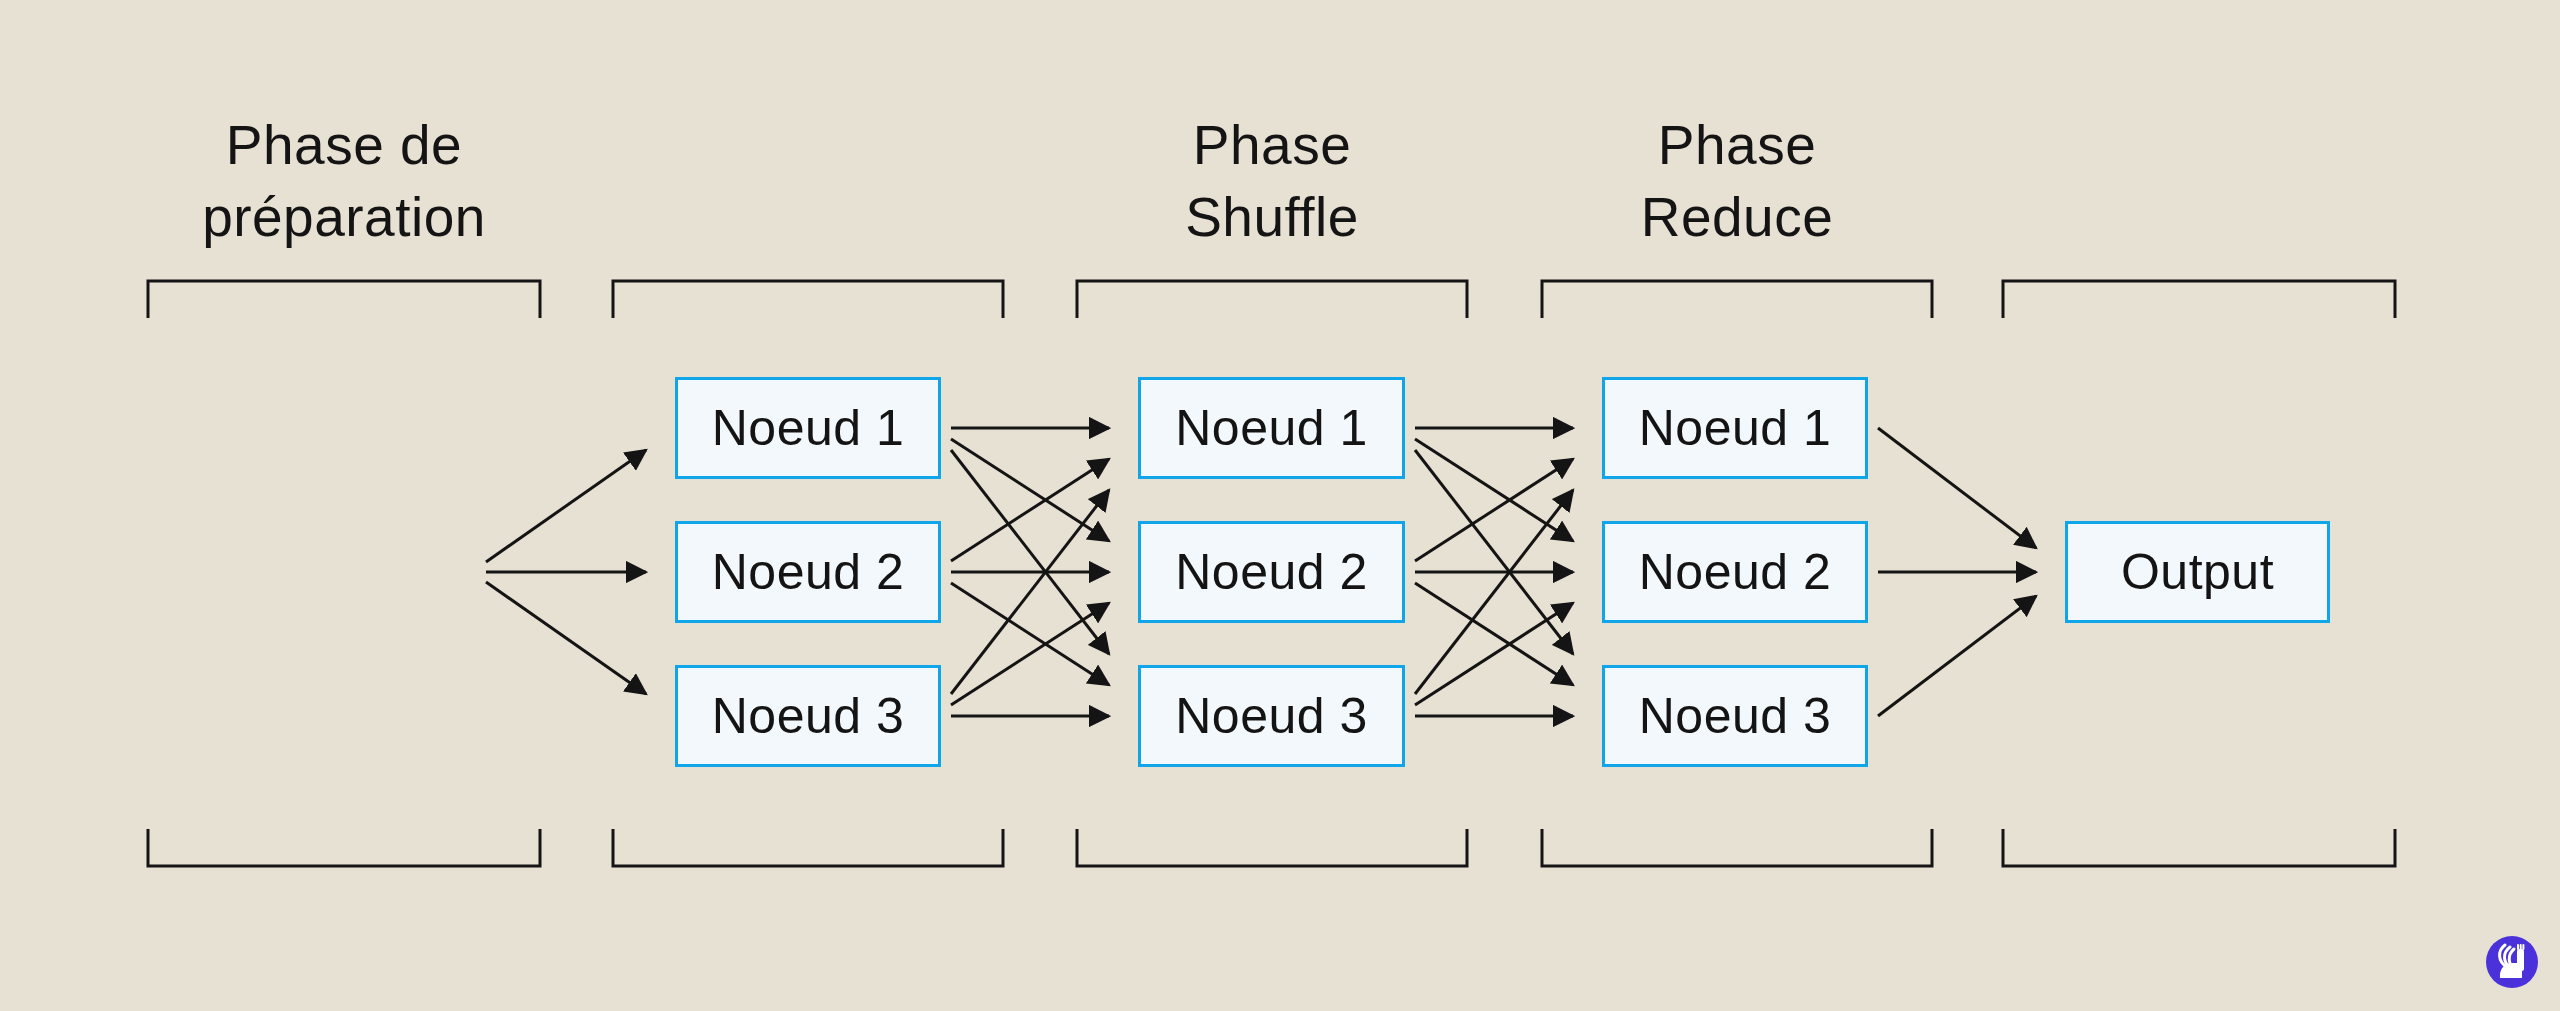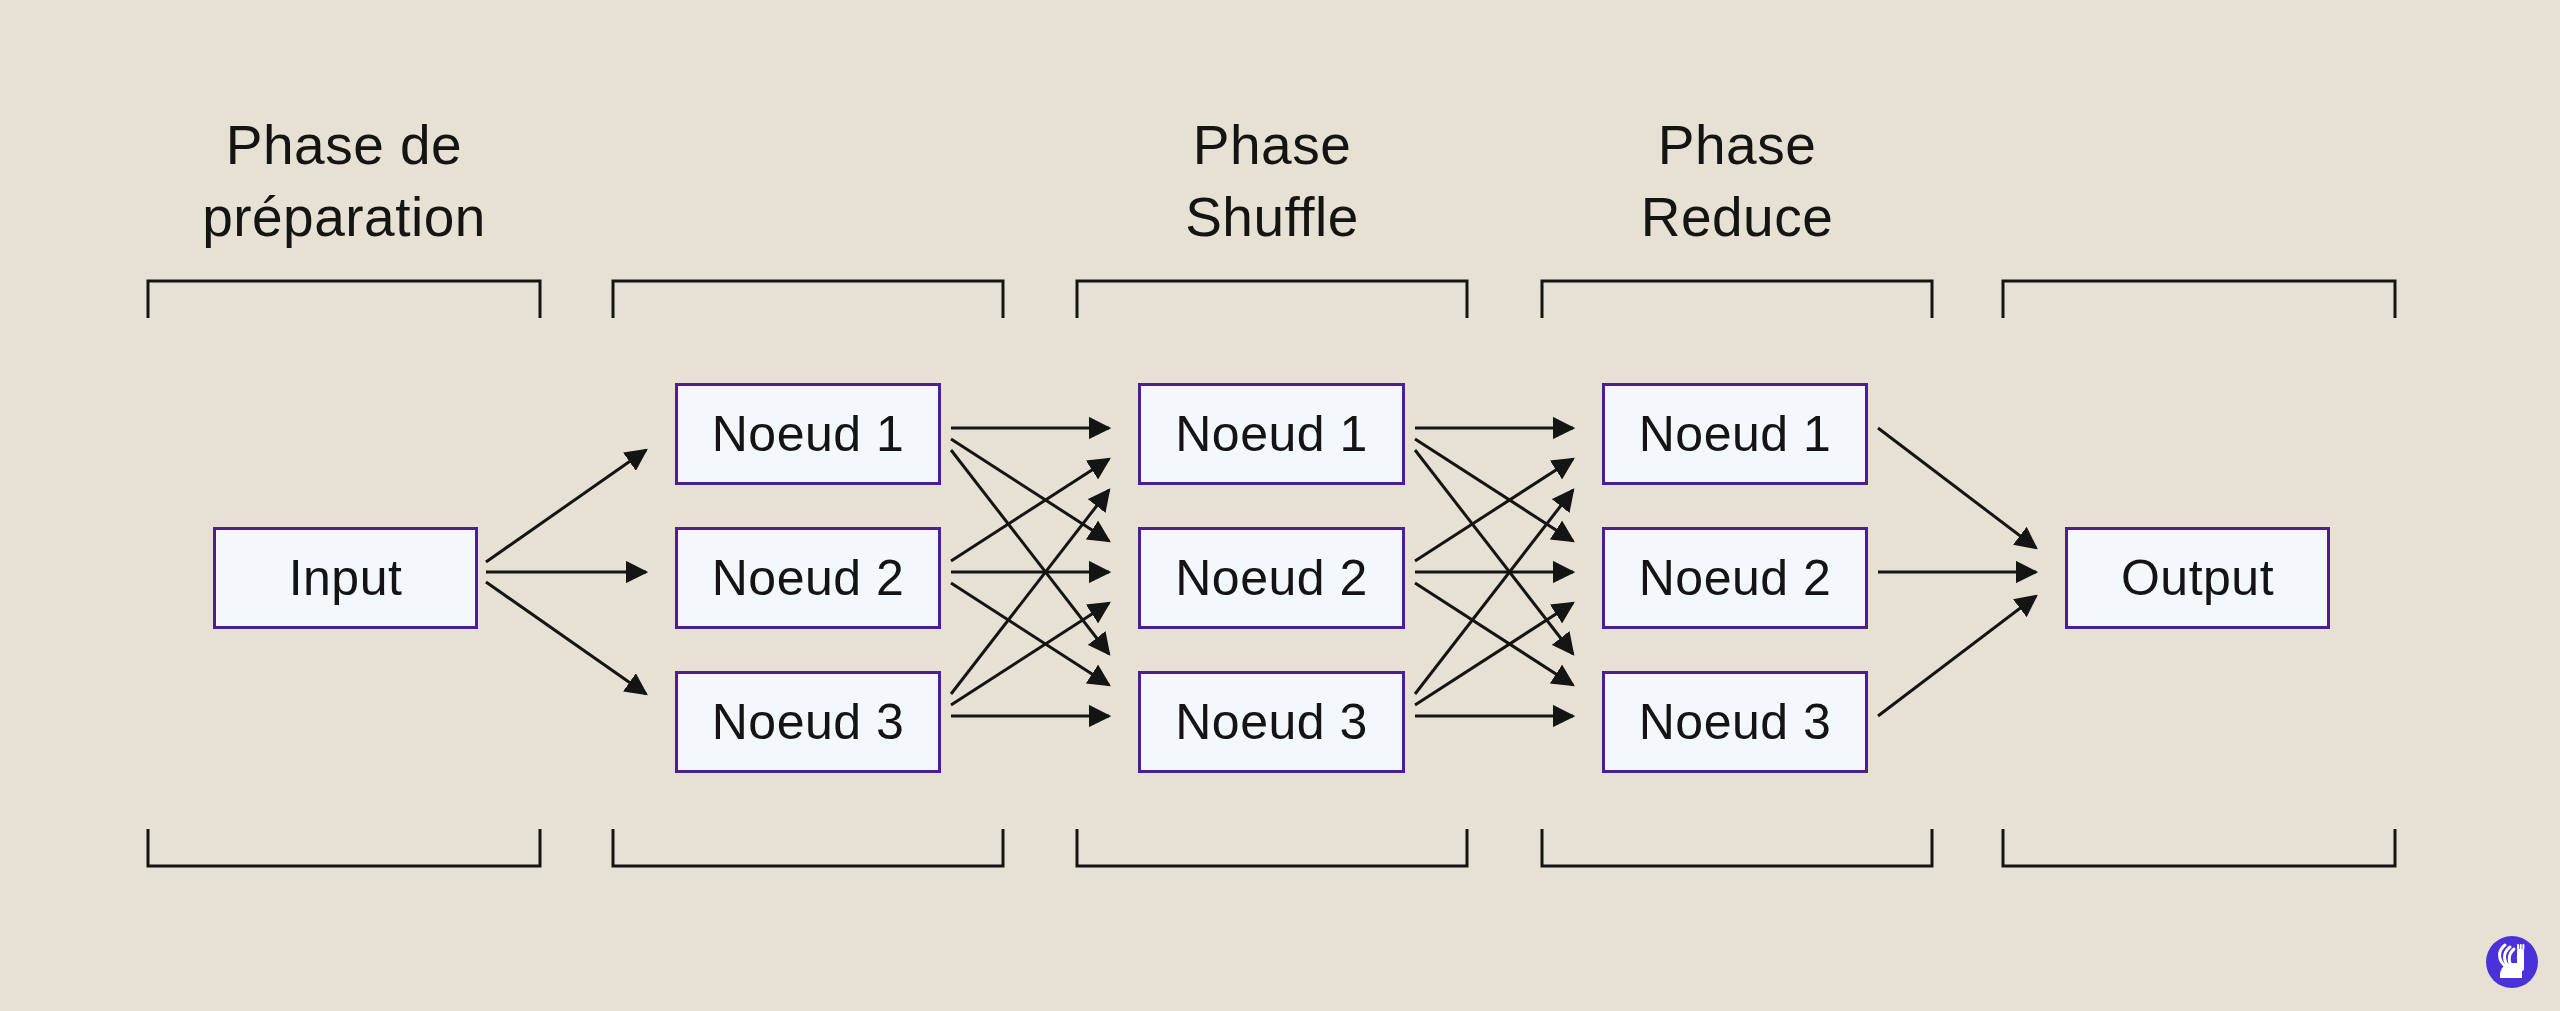--- a/index.html
+++ b/index.html
@@ -25,25 +25,24 @@
     display: flex; align-items: flex-end; justify-content: center;
     text-align: center;
     font-size: 55px; line-height: 1.32;
     white-space: pre-line;
     letter-spacing: 0.5px;
   }
   .node-box {
     position: absolute;
     box-sizing: border-box;
     background: #f3f8fc;
-    border: 3px solid #4c1d95;
+    border: 3px solid #0ea5e9;
     display: flex; align-items: center; justify-content: center;
     font-size: 50px;
     letter-spacing: 0.5px;
-    margin-top: 6px;
   }
   .logo-badge {
     position: absolute;
     left: 2486px; top: 936px;
     width: 52px; height: 52px;
     border-radius: 50%;
     background: #4b31d9;
     display: flex; align-items: center; justify-content: center;
   }
 </style>
@@ -98,21 +97,20 @@
       </g>
   </svg>
 
   <div class="phase-label" style="left:124px">Phase de
 préparation</div>
   <div class="phase-label" style="left:1052px">Phase
 Shuffle</div>
   <div class="phase-label" style="left:1517px">Phase
 Reduce</div>
 
-  <div class="node-box" style="left:213px;  top:521px; width:265px; height:102px">Input</div>
   <div class="node-box" style="left:2065px; top:521px; width:265px; height:102px">Output</div>
 
   <div class="node-box" style="left:675px; top:377px; width:266px; height:102px">Noeud 1</div>
   <div class="node-box" style="left:675px; top:521px; width:266px; height:102px">Noeud 2</div>
   <div class="node-box" style="left:675px; top:665px; width:266px; height:102px">Noeud 3</div>
 
   <div class="node-box" style="left:1138px; top:377px; width:267px; height:102px">Noeud 1</div>
   <div class="node-box" style="left:1138px; top:521px; width:267px; height:102px">Noeud 2</div>
   <div class="node-box" style="left:1138px; top:665px; width:267px; height:102px">Noeud 3</div>
 

